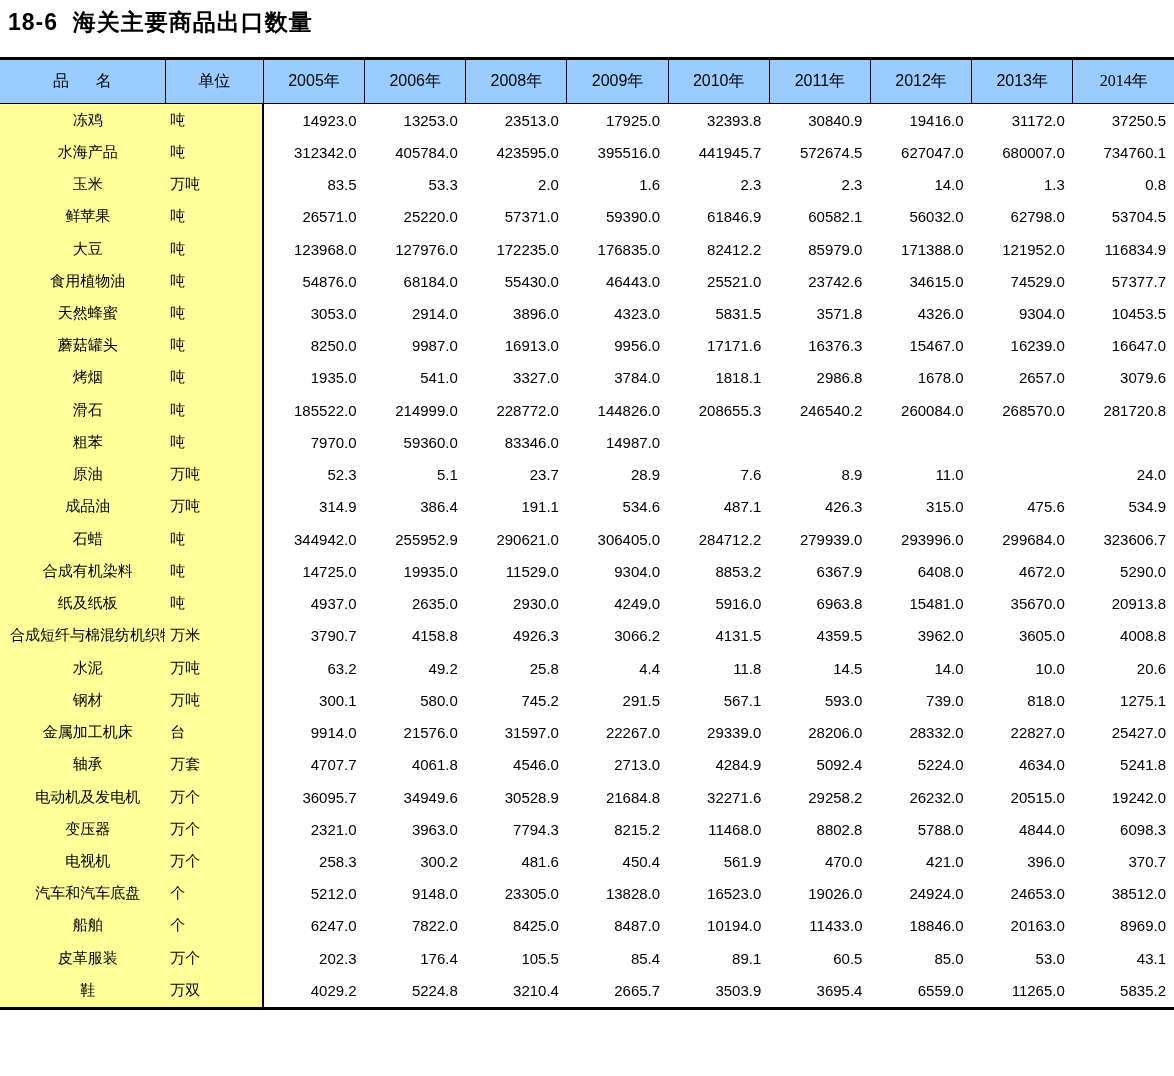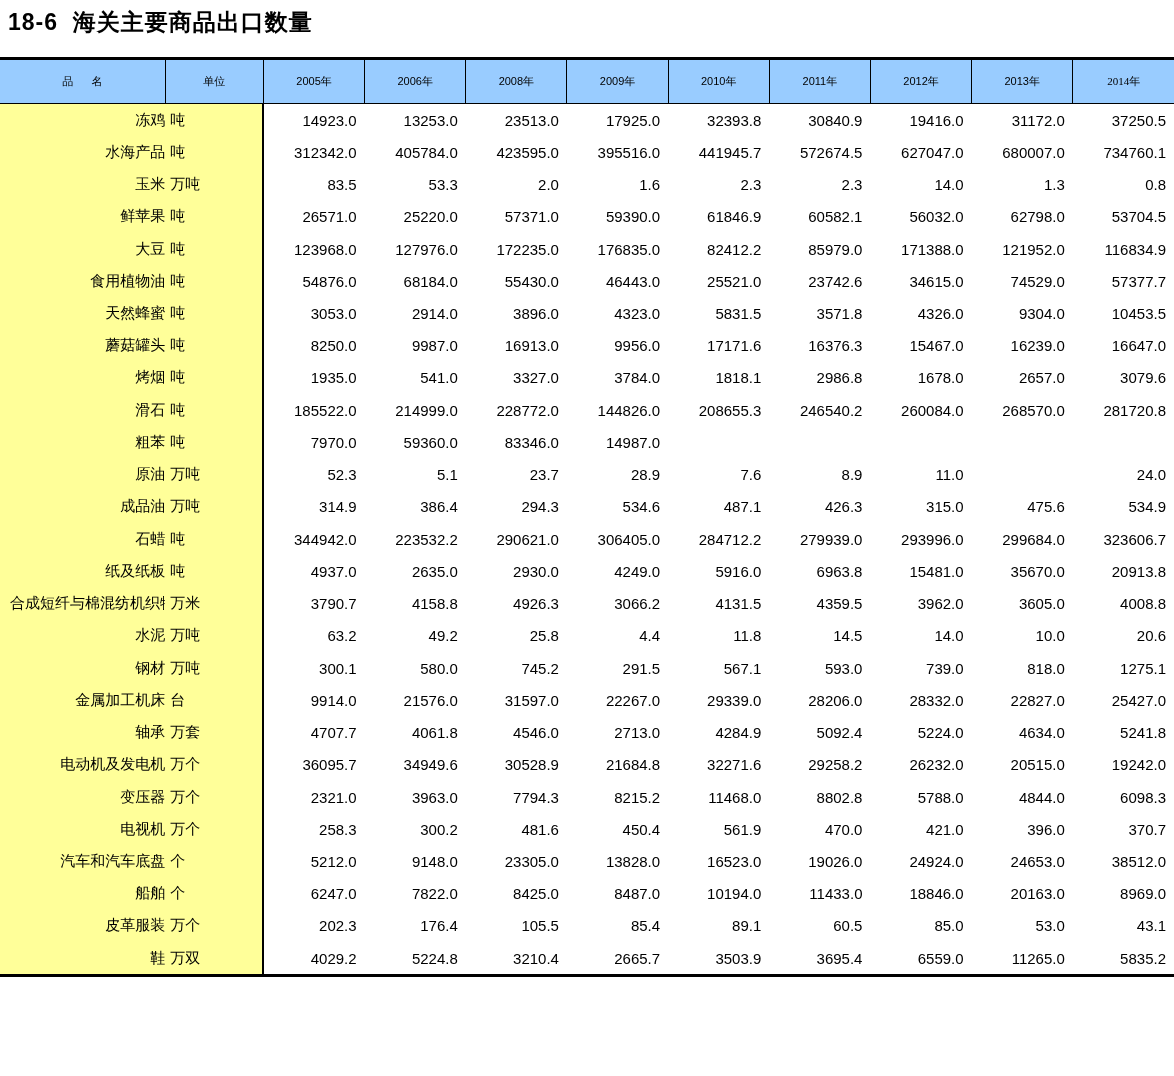--- a/index.html
+++ b/index.html
@@ -37,37 +37,37 @@
   }
   col.c-name { width: 165px; }
   col.c-unit { width: 98px; }
   col.c-year { width: 101px; }
   thead th {
     background: var(--header-bg, #99CCFF);
     border-right: 1px solid var(--border-c, #000);
     border-bottom: 1px solid var(--border-c, #000);
     height: 43px;
     font-weight: normal;
-    font-size: 11px;
+    font-size: 16px;
     text-align: center;
     white-space: pre;
     padding: 0;
   }
   thead th:last-child { border-right: none; font-family: Liberation Serif, serif; }
   tbody td {
     height: 32.24px;
     font-size: 15px;
     padding: 0;
     vertical-align: middle;
     white-space: nowrap;
     overflow: hidden;
   }
   tbody td.name-cell {
     background: var(--stub-bg, #FFFF99);
-    text-align: right;
+    text-align: center;
     padding-left: 10px;
   }
   tbody td.unit-cell {
     background: var(--stub-bg, #FFFF99);
     text-align: left;
     padding-left: 5px;
     border-right: 2px solid var(--border-c, #000);
   }
   tbody td.value-cell {
     text-align: right;
@@ -264,40 +264,53 @@
           <td class="value-cell">8.9</td>
           <td class="value-cell">11.0</td>
           <td class="value-cell"></td>
           <td class="value-cell">24.0</td>
         </tr>
         <tr>
           <td class="name-cell">成品油</td>
           <td class="unit-cell">万吨</td>
           <td class="value-cell">314.9</td>
           <td class="value-cell">386.4</td>
-          <td class="value-cell">294.3</td>
+          <td class="value-cell">191.1</td>
           <td class="value-cell">534.6</td>
           <td class="value-cell">487.1</td>
           <td class="value-cell">426.3</td>
           <td class="value-cell">315.0</td>
           <td class="value-cell">475.6</td>
           <td class="value-cell">534.9</td>
         </tr>
         <tr>
           <td class="name-cell">石蜡</td>
           <td class="unit-cell">吨</td>
           <td class="value-cell">344942.0</td>
-          <td class="value-cell">223532.2</td>
+          <td class="value-cell">255952.9</td>
           <td class="value-cell">290621.0</td>
           <td class="value-cell">306405.0</td>
           <td class="value-cell">284712.2</td>
           <td class="value-cell">279939.0</td>
           <td class="value-cell">293996.0</td>
           <td class="value-cell">299684.0</td>
           <td class="value-cell">323606.7</td>
+        </tr>
+        <tr>
+          <td class="name-cell">合成有机染料</td>
+          <td class="unit-cell">吨</td>
+          <td class="value-cell">14725.0</td>
+          <td class="value-cell">19935.0</td>
+          <td class="value-cell">11529.0</td>
+          <td class="value-cell">9304.0</td>
+          <td class="value-cell">8853.2</td>
+          <td class="value-cell">6367.9</td>
+          <td class="value-cell">6408.0</td>
+          <td class="value-cell">4672.0</td>
+          <td class="value-cell">5290.0</td>
         </tr>
         <tr>
           <td class="name-cell">纸及纸板</td>
           <td class="unit-cell">吨</td>
           <td class="value-cell">4937.0</td>
           <td class="value-cell">2635.0</td>
           <td class="value-cell">2930.0</td>
           <td class="value-cell">4249.0</td>
           <td class="value-cell">5916.0</td>
           <td class="value-cell">6963.8</td>

